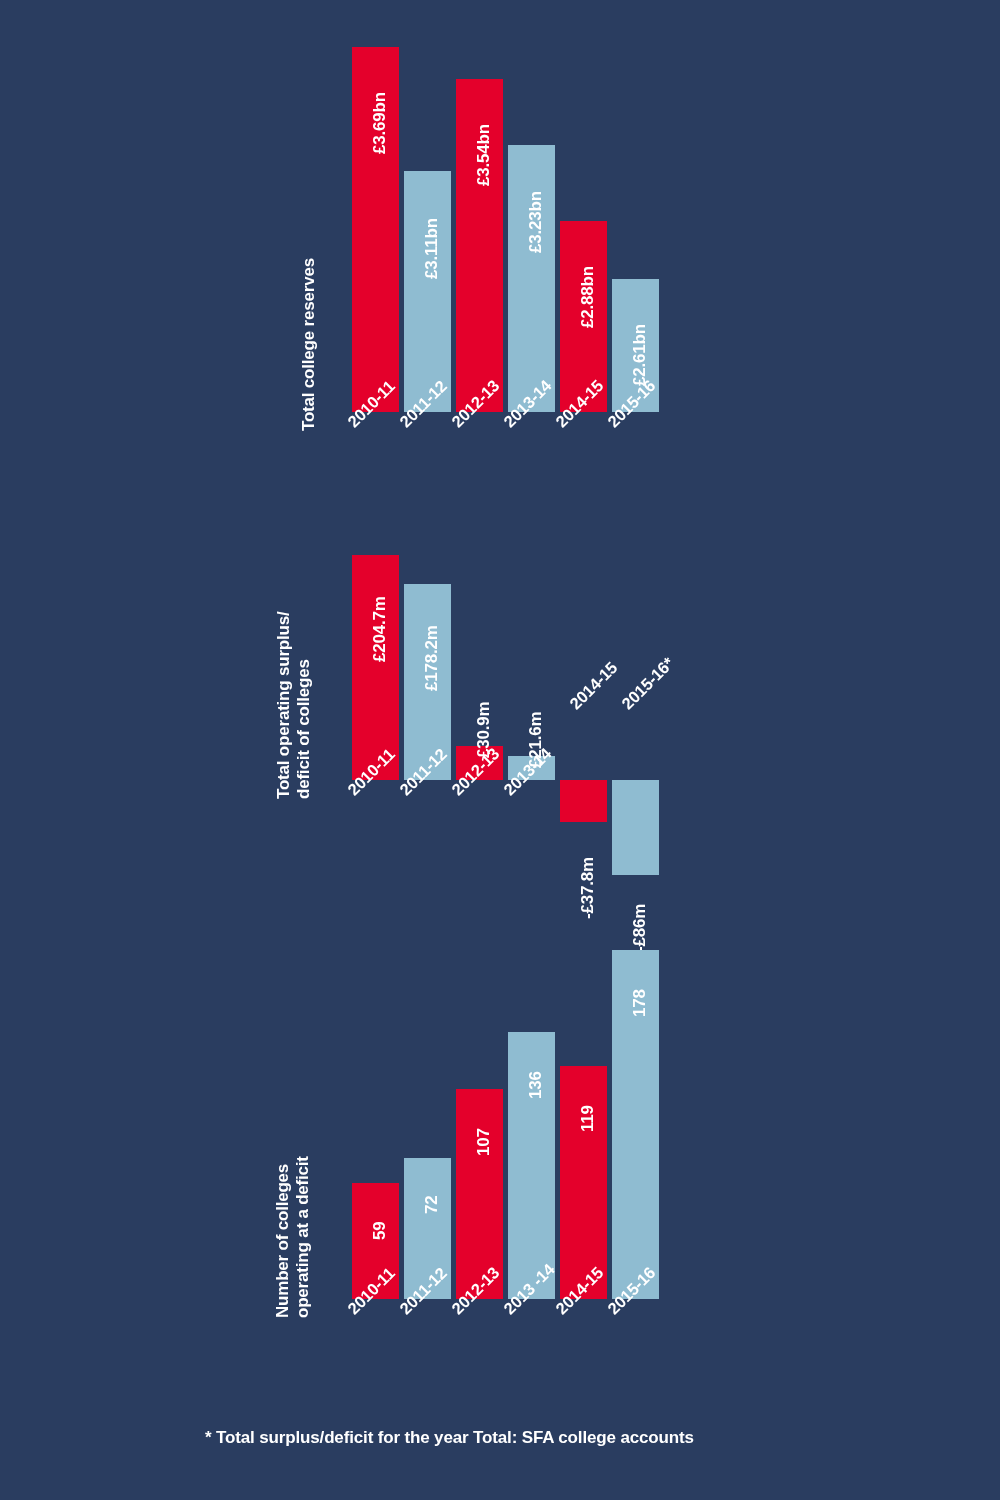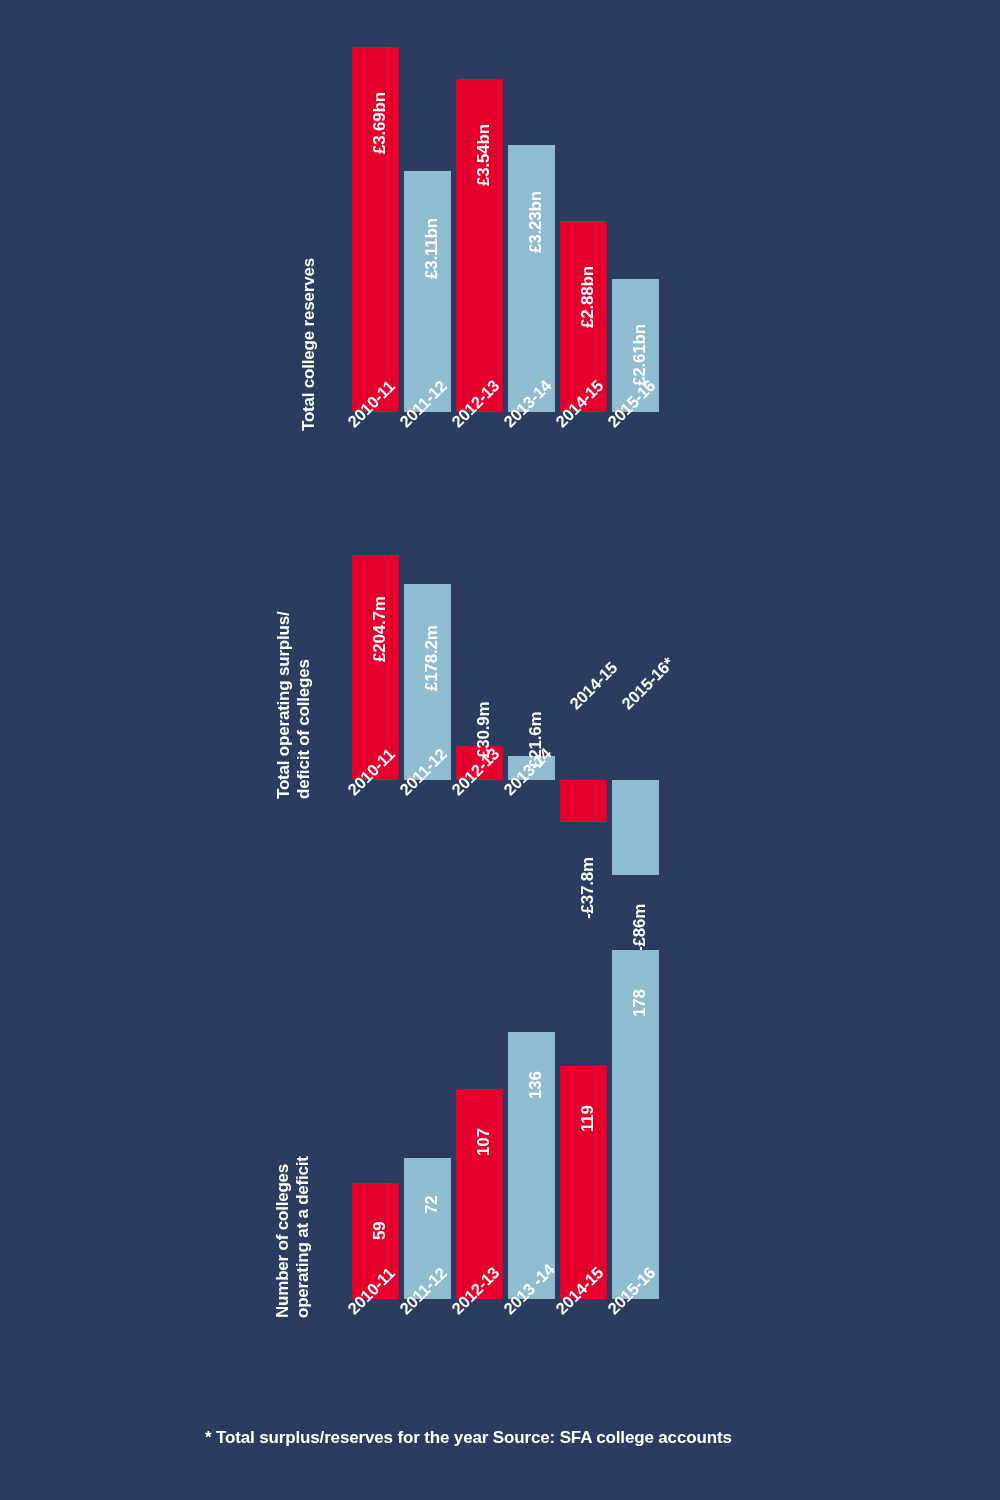--- a/index.html
+++ b/index.html
@@ -142,15 +142,15 @@
         <div class="xlabel" style="left: 148px; top: 360px;">2013 -14</div>
         <div class="bar bar-red" style="left: 208px; width: 47px; background: rgb(228, 0, 43); top: 120.76px; height: 233.24px; bottom: auto;"></div>
         <div class="vlabel" style="left: 246px; top: 167.36px;">119</div>
         <div class="xlabel" style="left: 200px; top: 360px;">2014-15</div>
         <div class="bar bar-blue" style="left: 260px; width: 47px; background: rgb(143, 188, 209); top: 5.12px; height: 348.88px; bottom: auto;"></div>
         <div class="vlabel" style="left: 298px; top: 51.72px;">178</div>
         <div class="xlabel" style="left: 252px; top: 360px;">2015-16</div>
       </div>
   </div>
 
-  <div class="footnote">* Total surplus/reserves for the year Source: SFA college accounts</div>
+  <div class="footnote">* Total surplus/deficit for the year Total: SFA college accounts</div>
 
 </div>
 
 </body></html>

